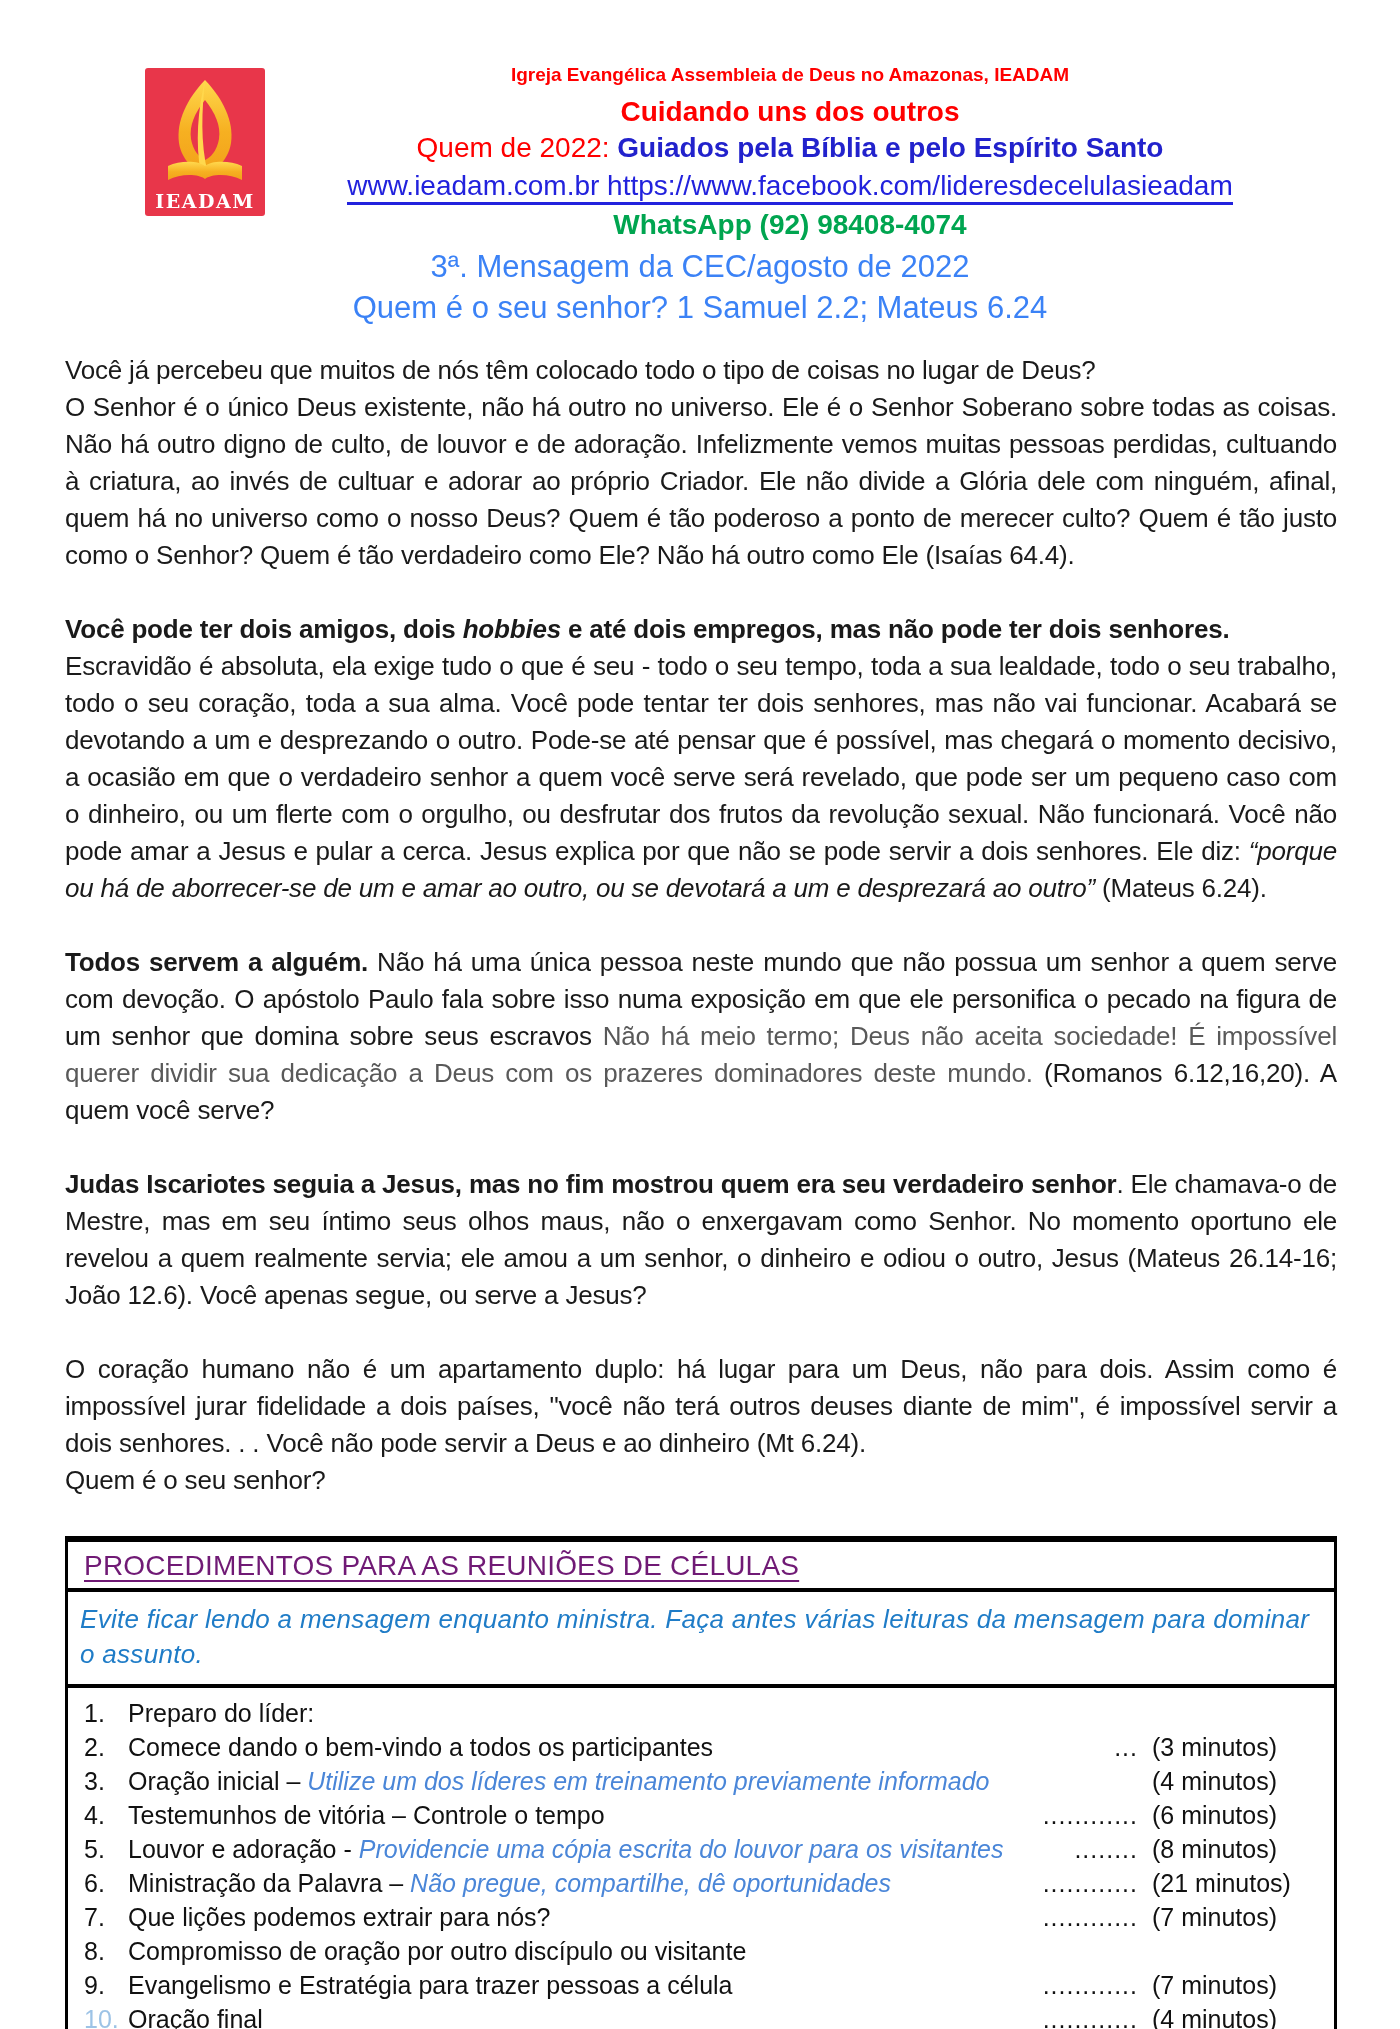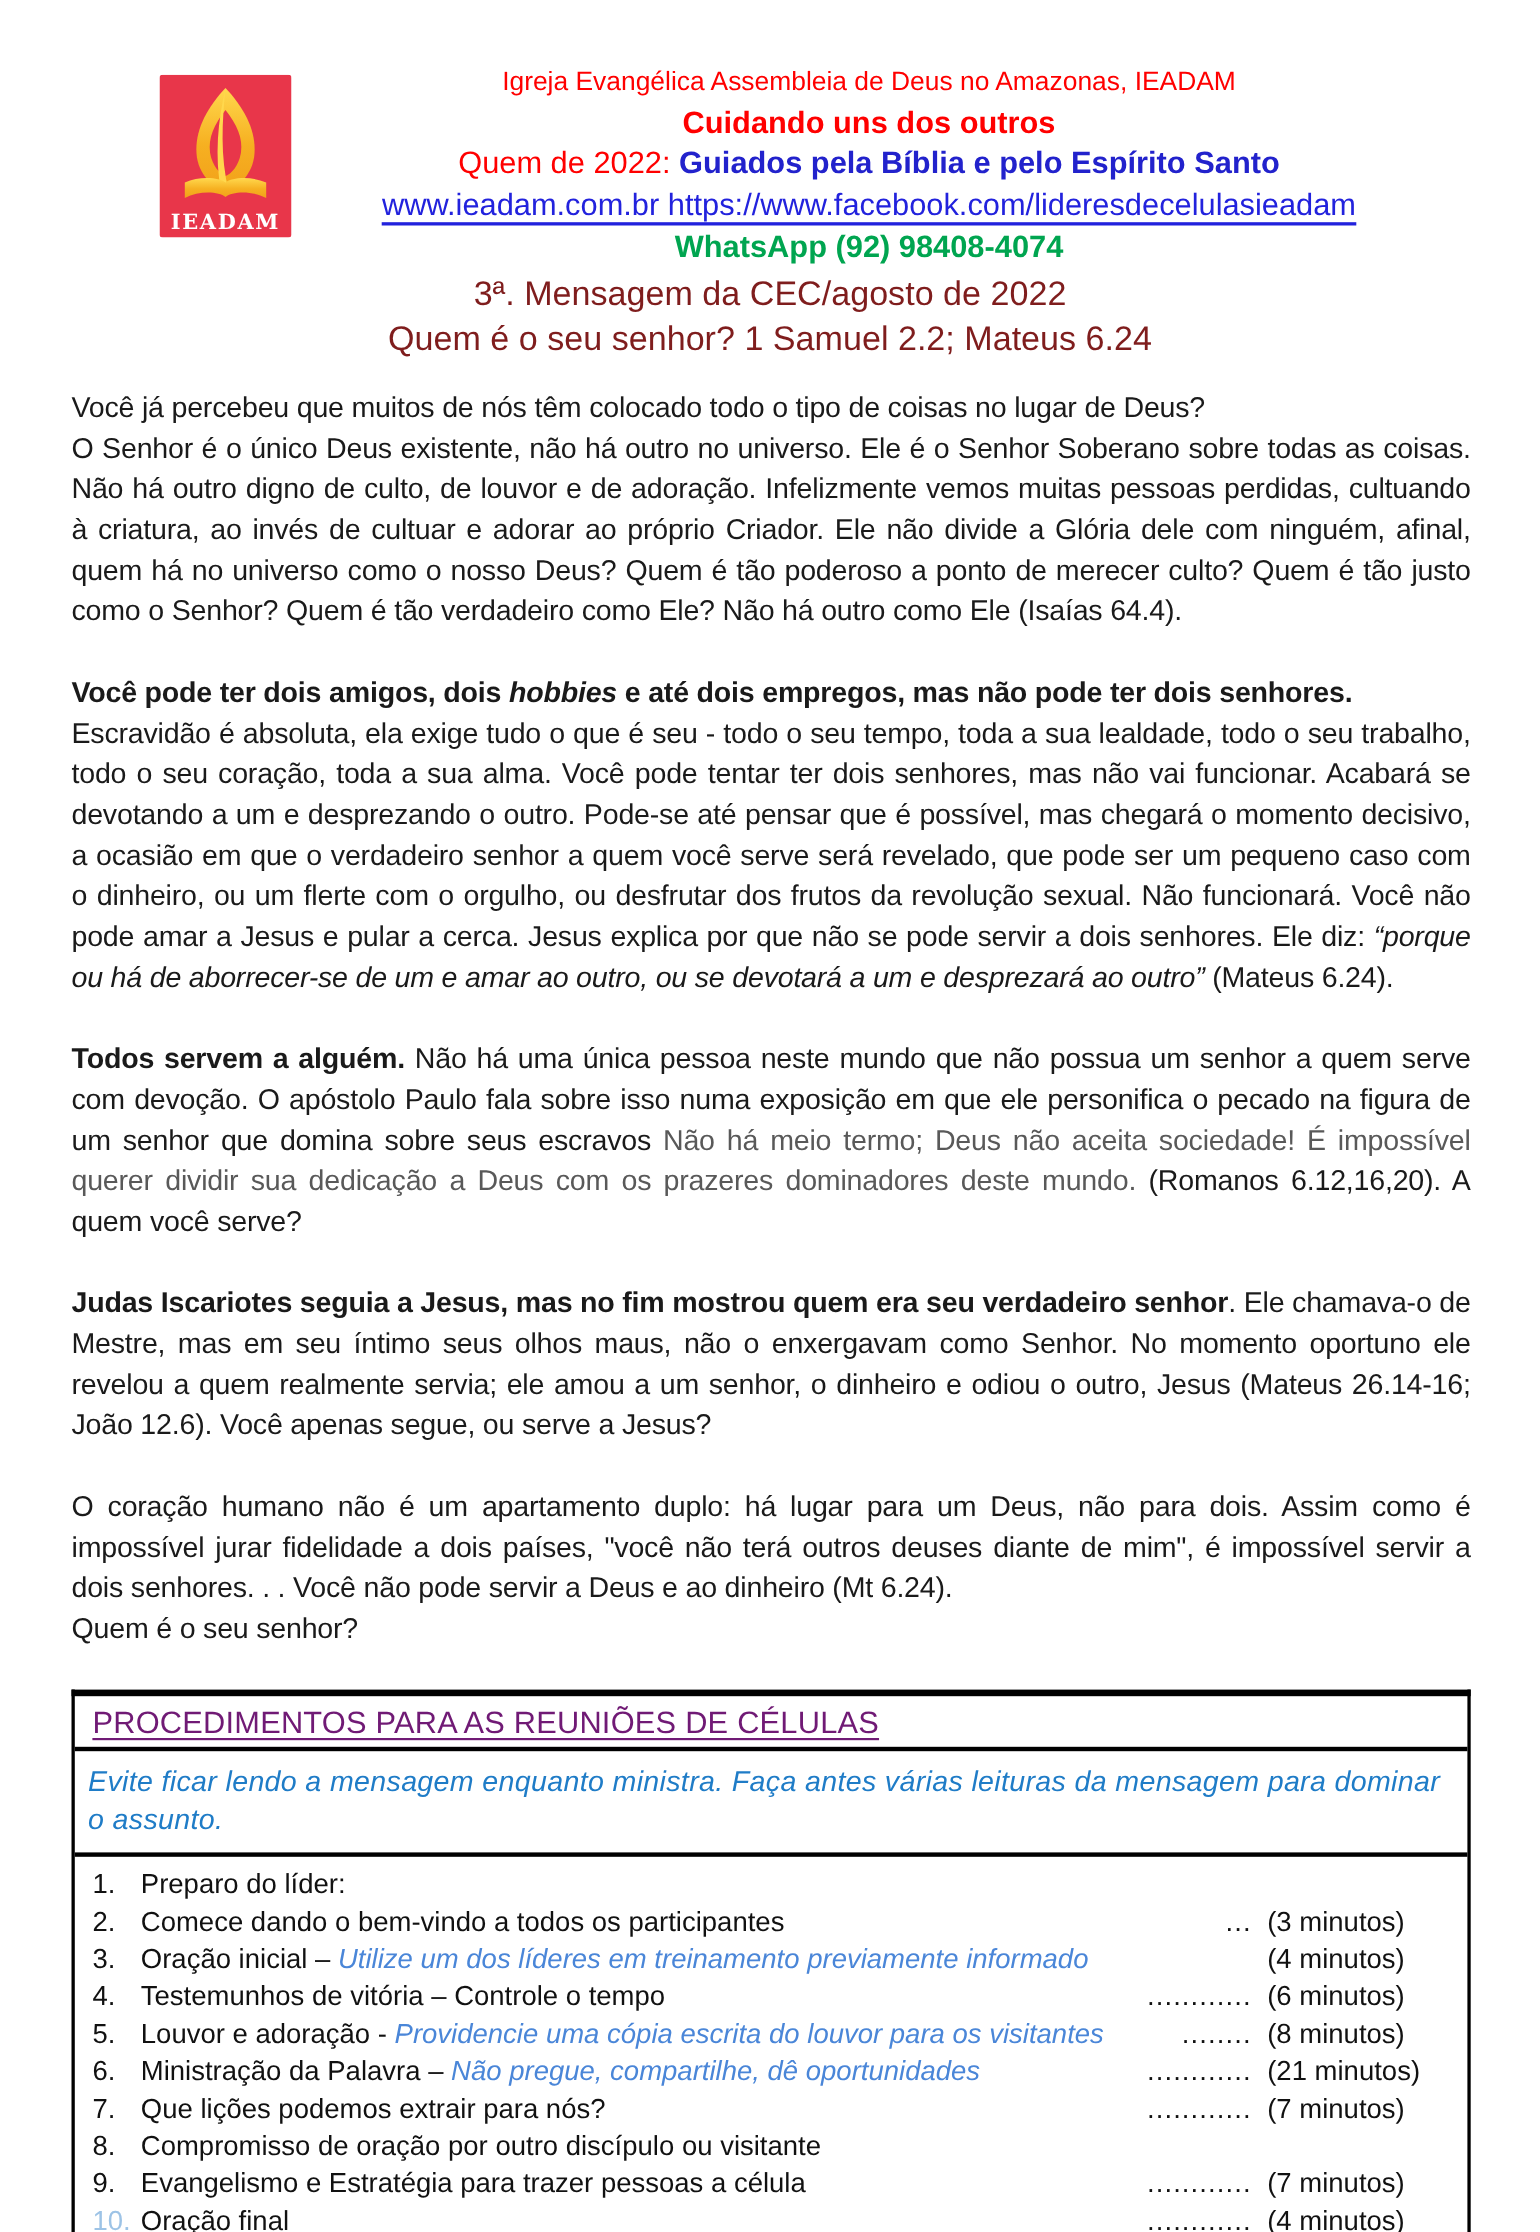--- a/index.html
+++ b/index.html
@@ -4,28 +4,28 @@
 <style>
   html,body{margin:0;padding:0;}
   body{
     width:1400px;height:2029px;background:#ffffff;position:relative;overflow:hidden;
     font-family:"Liberation Sans",sans-serif;color:#1a1a1a;
   }
   
   .logo{position:absolute;left:145px;top:68px;width:144px;height:148px;}
   
   .header-text{padding-top:56px;margin:0 90px 0 270px;text-align:center;}
-  .h-org{font-size:24px;font-weight:normal;color:#ff0000;line-height:38px;}
+  .h-org{font-size:19px;font-weight:bold;color:#ff0000;line-height:38px;}
   .h-motto{font-size:28px;font-weight:bold;color:#ff0000;line-height:36px;}
   .h-theme{font-size:28px;line-height:36px;color:#ff0000;}
   .h-theme .theme-value{color:#2222cc;font-weight:bold;}
   .h-links{font-size:28px;line-height:40px;}
   .h-links a{color:#2222dd;text-decoration:none;border-bottom:3px solid #2222dd;padding-bottom:1px;}
   .h-whatsapp{font-size:28px;font-weight:bold;color:#00a550;line-height:38px;}
-  .titles{text-align:center;margin:2px 0 0 0;color:#7f1d1d;}
+  .titles{text-align:center;margin:2px 0 0 0;color:#3b82f6;}
   .t1,.t2{font-size:31px;line-height:41px;}
   
   .content{margin:24px 63px 0 65px;}
   .content p{
     font-size:26px;line-height:37px;text-align:justify;margin:0 0 37px 0;
     letter-spacing:-0.2px;
   }
   .b{font-weight:bold;}
   .bi{font-weight:bold;font-style:italic;}
   .it{font-style:italic;}

